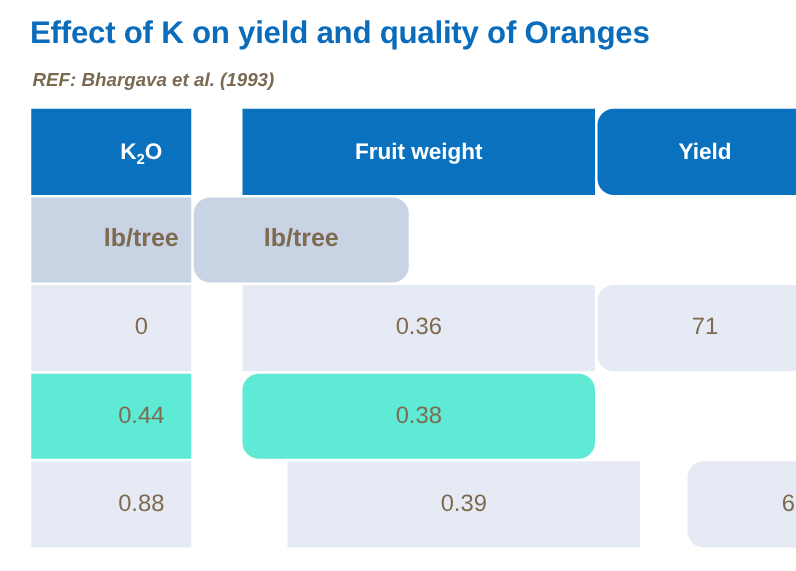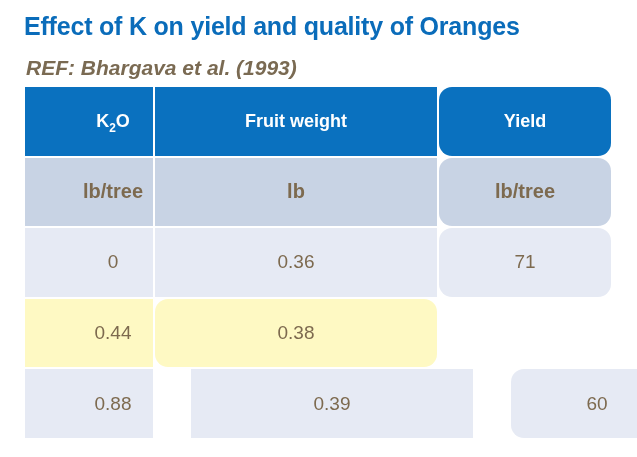--- a/index.html
+++ b/index.html
@@ -26,21 +26,21 @@
     font-size: 25px;
     font-weight: bold;
     color: #0a6cba;
     letter-spacing: -0.2px;
     white-space: nowrap;
   }
   .ref {
     position: absolute;
     left: 26px;
     top: 56px;
-    font-size: 21px;
+    font-size: 15px;
     font-weight: bold;
     font-style: italic;
     color: #7a6a52;
     white-space: nowrap;
   }
   .table {
     position: absolute;
     left: 25px;
     top: 87px;
     width: 586px;
@@ -65,21 +65,21 @@
     justify-content: center;
     box-sizing: border-box;
     margin-right: 2px;
     text-align: center;
   }
   .cell:last-child {
     margin-right: 0;
     border-radius: 13px;
   }
   .c1 { width: 128px; flex: 0 0 128px; padding-left: 48px; }
-  .c2 { width: 282px; flex: 0 0 282px; }
+  .c2 { width: 282px; flex: 0 0 282px; margin-left: 39px; }
   .c3 { width: 172px; flex: 0 0 172px; }
 
   .row-header .cell {
     background: #0a71bf;
     color: #ffffff;
     font-weight: bold;
     font-size: 18px;
   }
   .row-units .cell {
     background: #c8d3e4;
@@ -87,21 +87,21 @@
     font-weight: bold;
     font-size: 20px;
   }
   .row-data-light .cell {
     background: #e6eaf4;
     color: #7d6a4f;
     font-weight: normal;
     font-size: 19px;
   }
   .row-data-dark .cell {
-    background: #fef9c3;
+    background: #5eead4;
     color: #7d6a4f;
     font-weight: normal;
     font-size: 19px;
   }
   .sub {
     font-size: 0.66em;
     vertical-align: sub;
     line-height: 0;
   }
   .hdr-label {
@@ -126,21 +126,20 @@
       <div class="cell c2">
         <span class="hdr-label">Fruit  weight</span>
       </div>
       <div class="cell c3">
         <span class="hdr-label">Yield</span>
       </div>
     </div>
 
     <div class="row row-units">
       <div class="cell c1">lb/tree</div>
-      <div class="cell c2">lb</div>
       <div class="cell c3">lb/tree</div>
     </div>
 
     <div class="row row-data-light">
       <div class="cell c1">0</div>
       <div class="cell c2">0.36</div>
       <div class="cell c3">71</div>
     </div>
 
     <div class="row row-data-dark">

